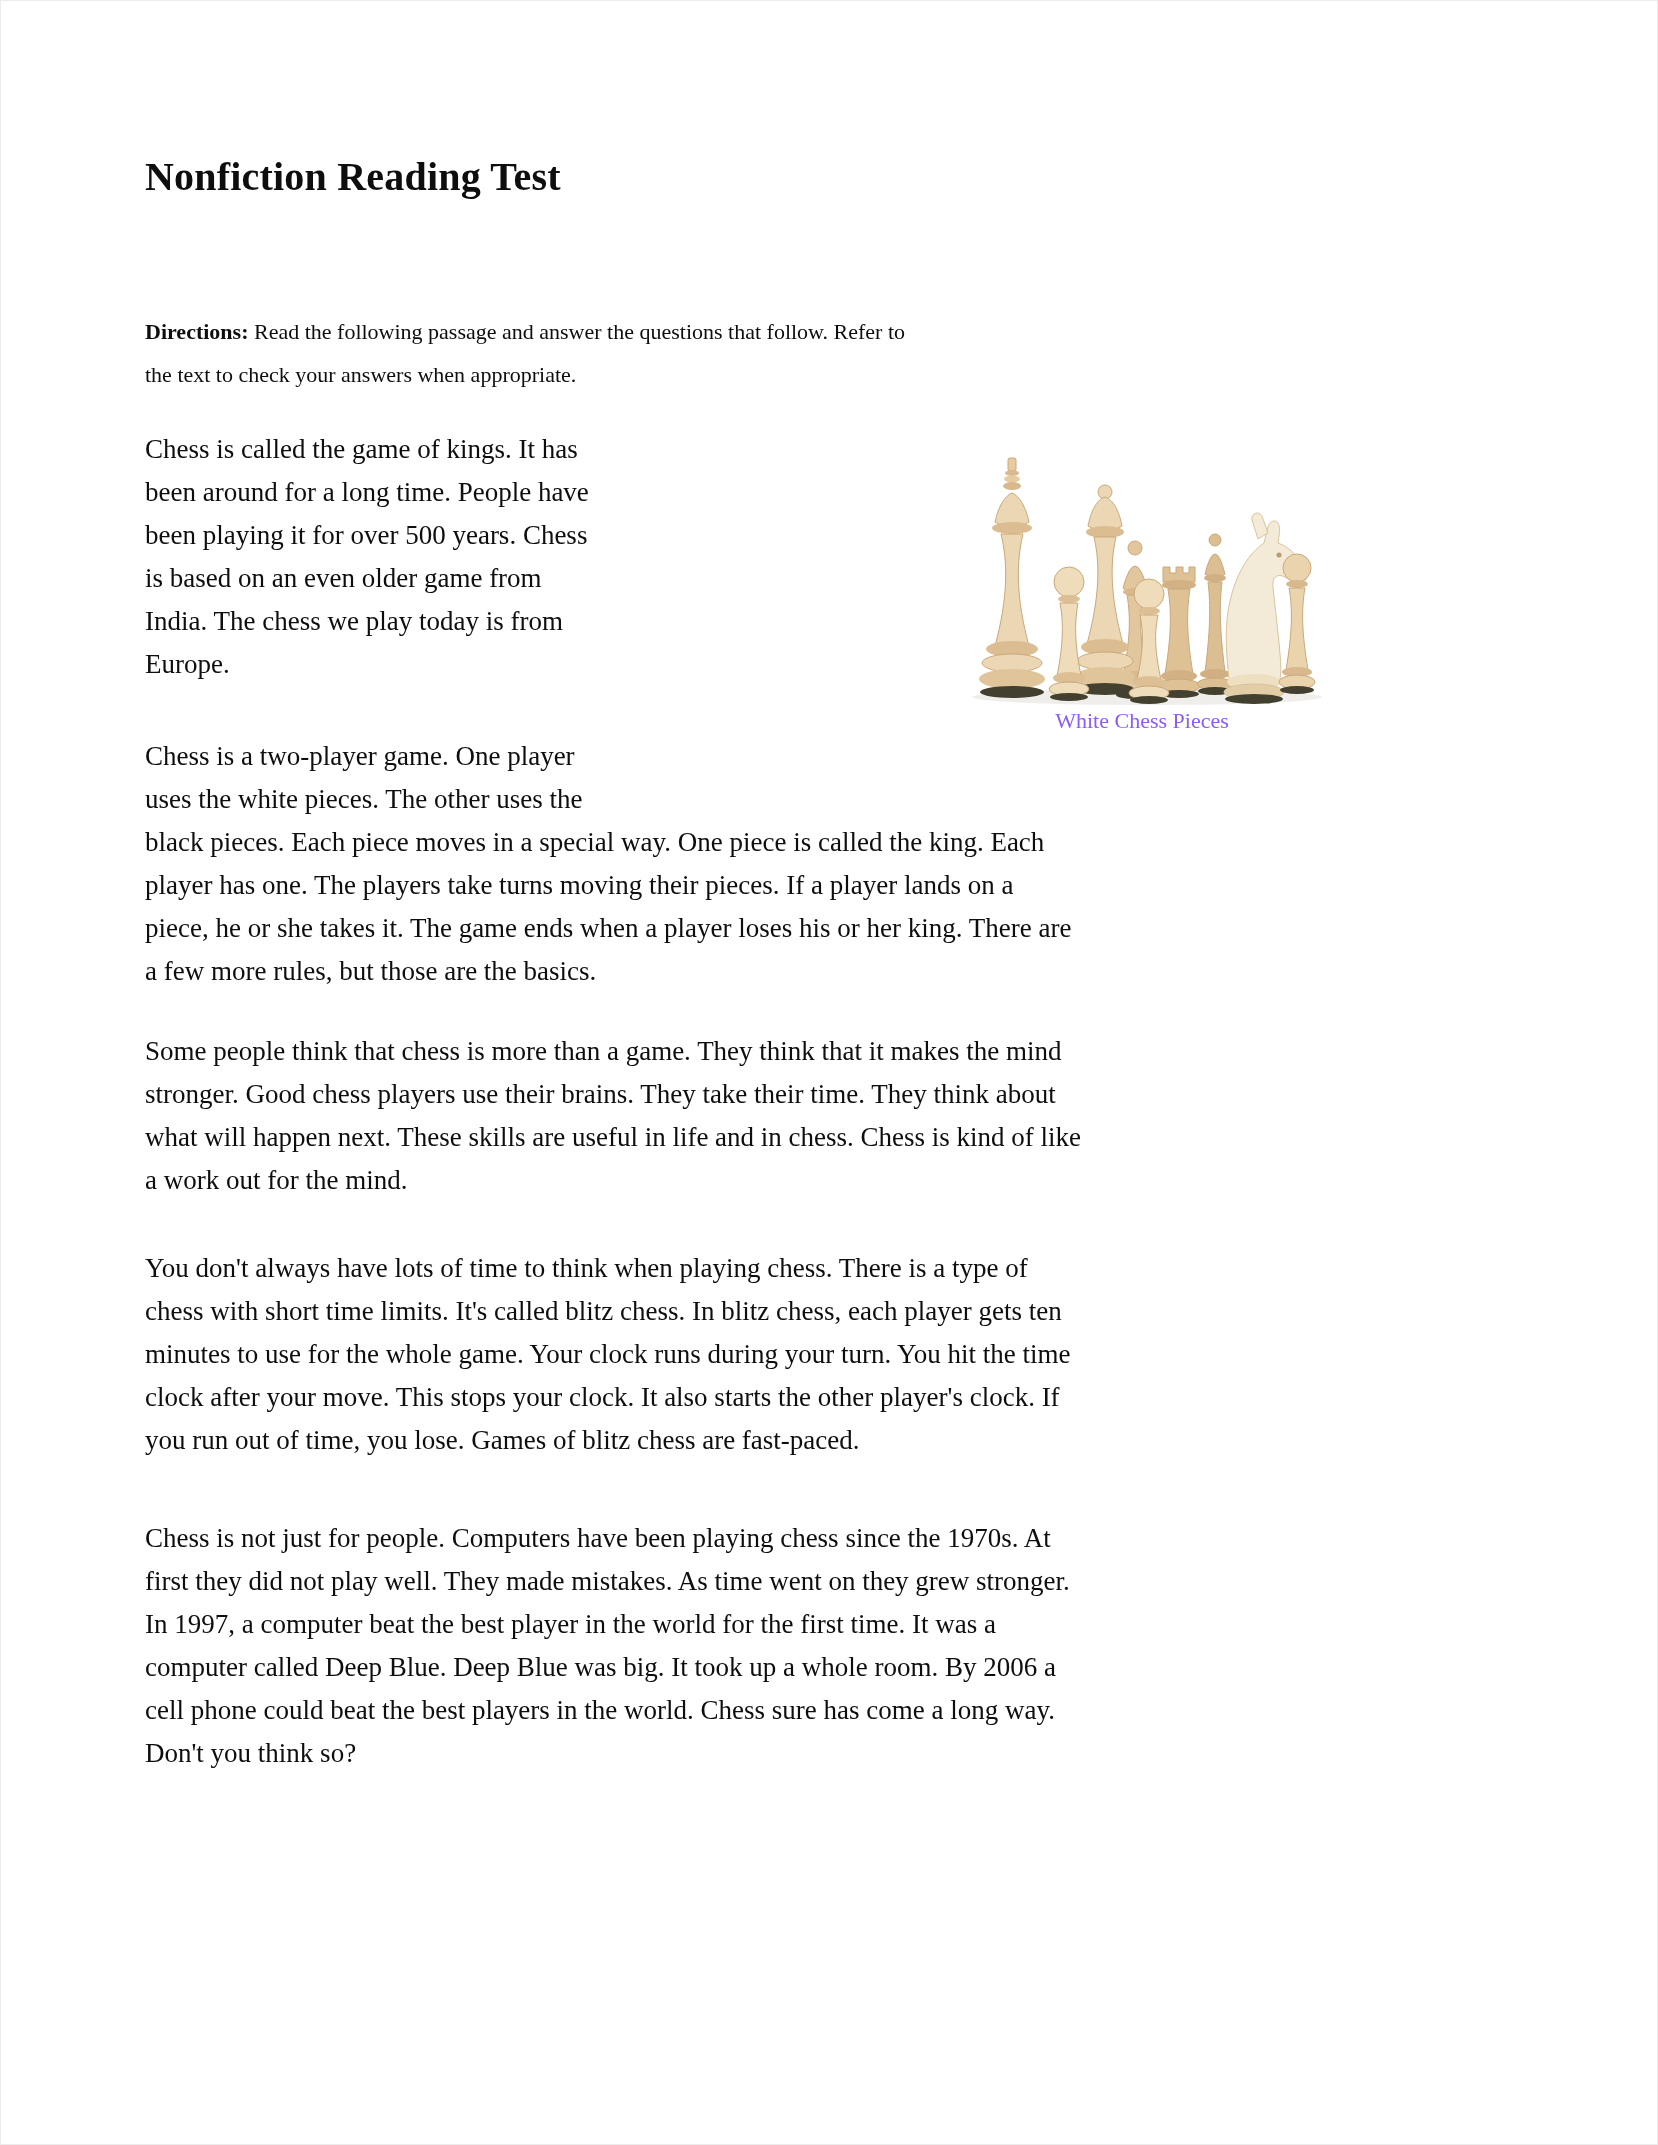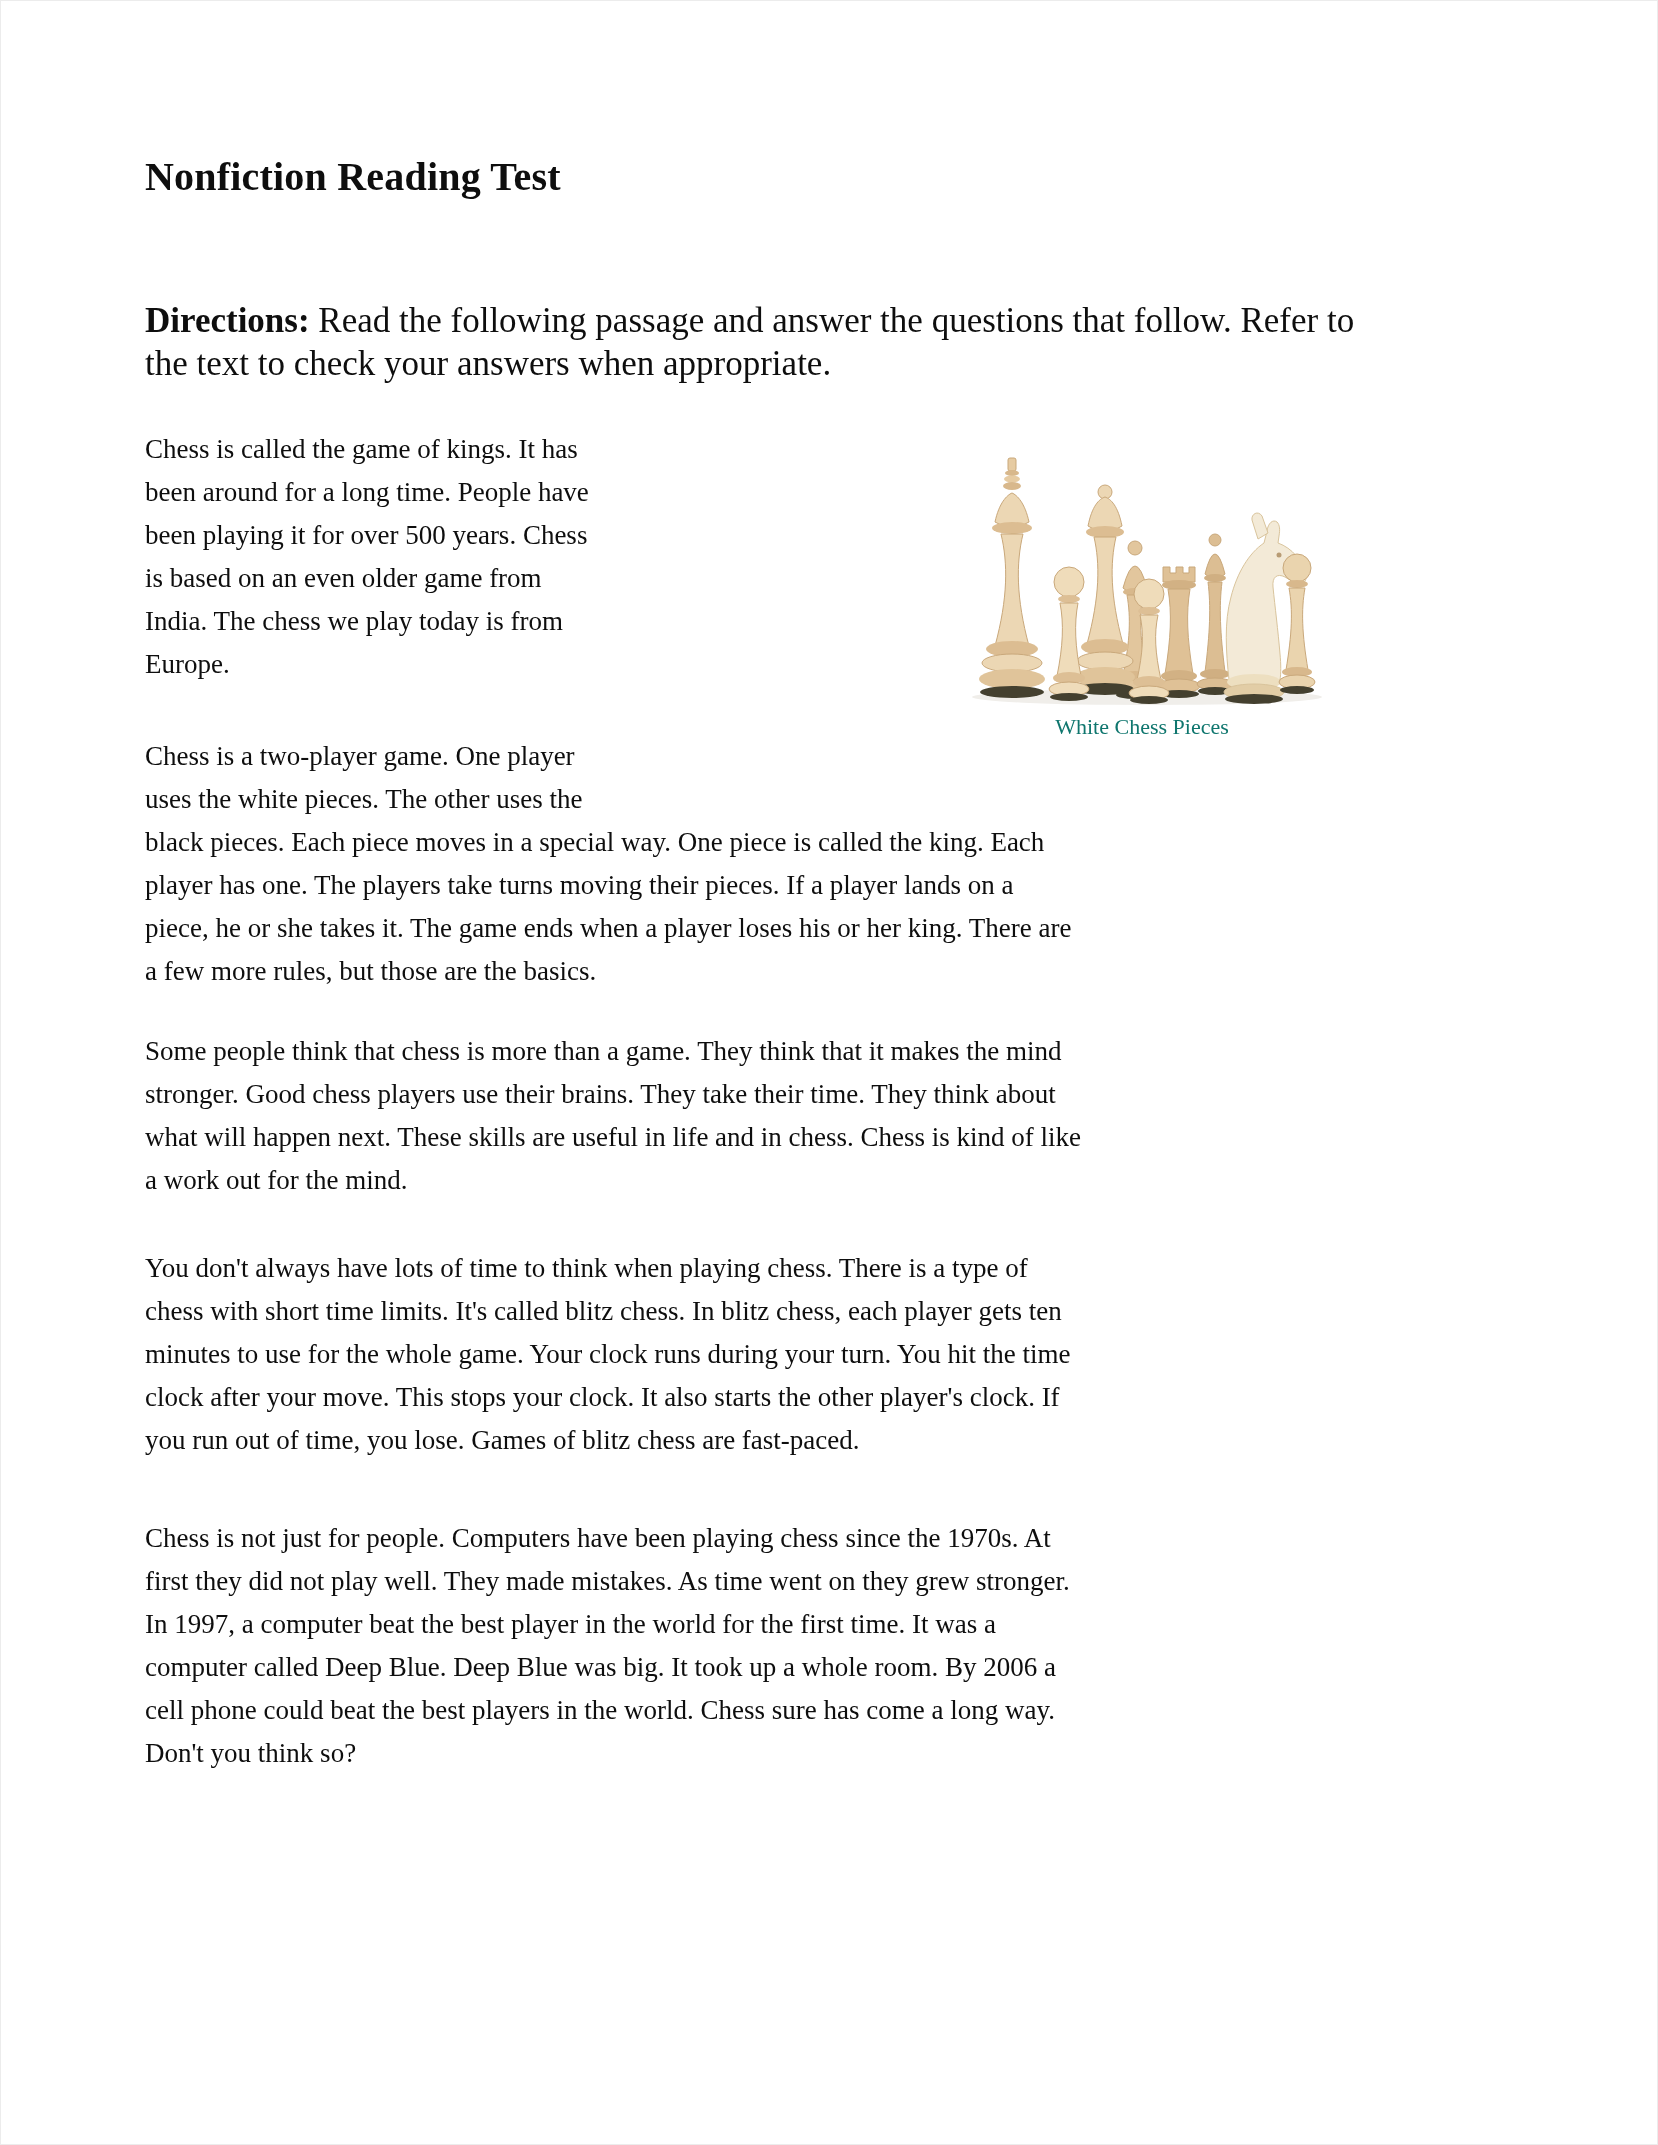--- a/index.html
+++ b/index.html
@@ -34,23 +34,23 @@
     top: 150px;
     font-size: 40px;
     font-weight: bold;
     line-height: 53px;
     letter-spacing: 0.2px;
   }
   .title-block div { margin: 0; }
   .directions {
     position: absolute;
     left: 145px;
-    top: 299px;
+    top: 310px;
     margin: 0;
-    font-size: 35px;
+    font-size: 22px;
     line-height: 43px;
     white-space: pre;
   }
   .para {
     position: absolute;
     left: 145px;
     margin: 0;
     font-size: 27px;
     line-height: 43px;
     white-space: pre;
@@ -65,22 +65,22 @@
     left: 952px;
     top: 448px;
     width: 380px;
     margin: 0;
     text-align: center;
   }
   figure.chess-figure svg { display: block; margin: 0 auto; }
   figure.chess-figure figcaption {
     font-size: 22px;
     line-height: 26px;
-    margin-top: 6px;
-    color: #0f766e;
+    margin-top: 0;
+    color: #8b5cf6;
   }
 </style>
 </head>
 <body>
 
 <div class="page">
 
 
   <div class="title-block">
     <div>Nonfiction Reading Test</div>

